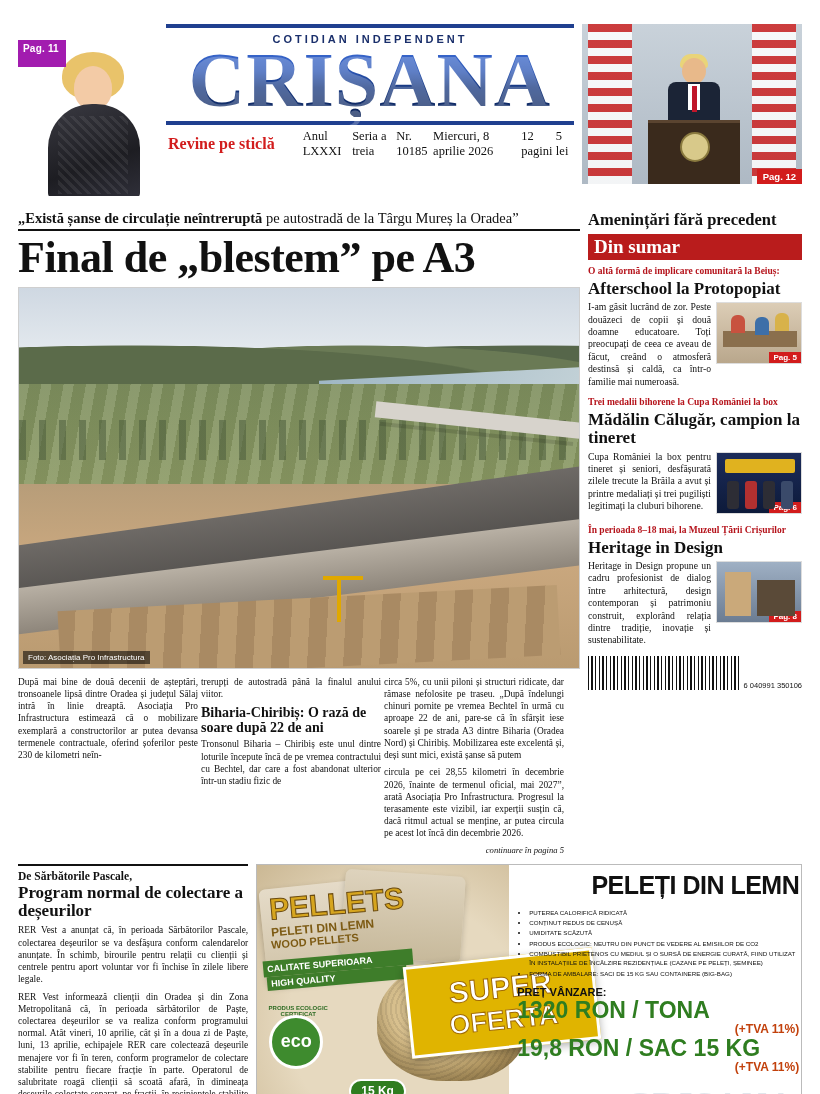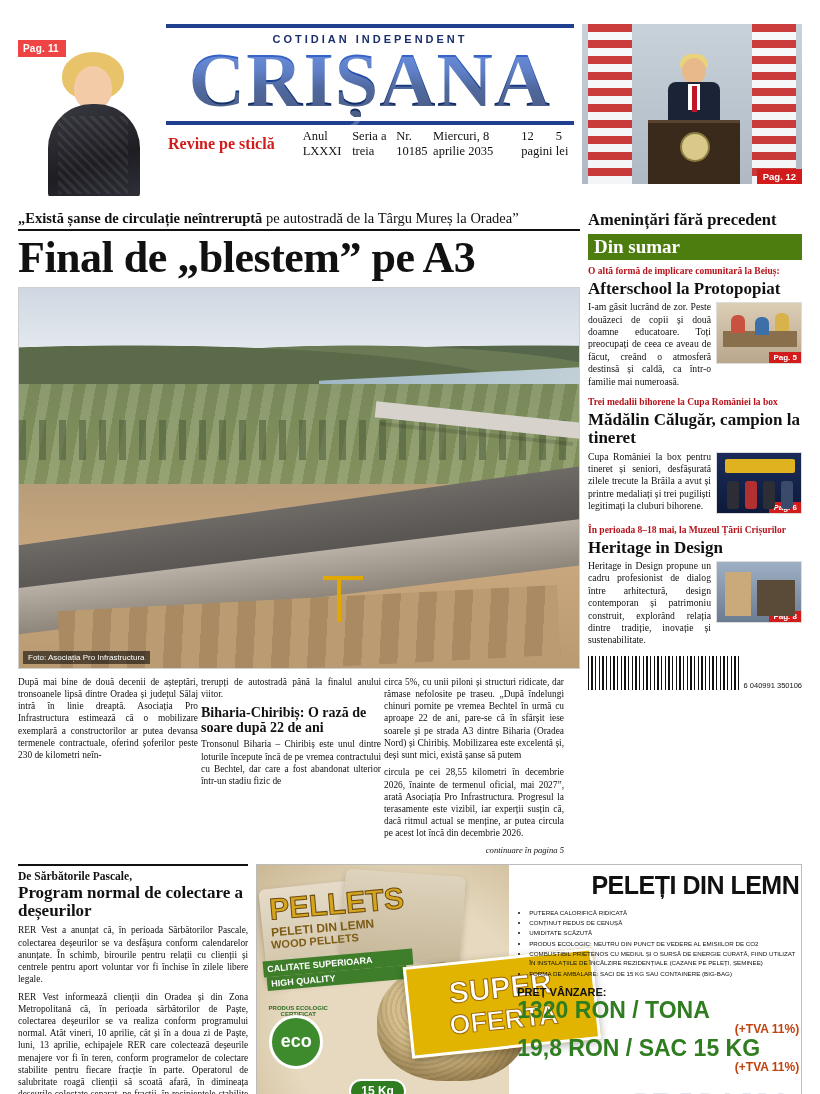--- a/index.html
+++ b/index.html
@@ -11,23 +11,23 @@
     color: #111;
     position: relative;
     overflow: hidden;
   }
   .page { position: relative; width: 820px; height: 1094px; padding: 24px 18px 10px 18px; }
 
   
   .topstrip { display: flex; gap: 8px; height: 180px; }
   .leftpromo { width: 140px; position: relative; }
   .pagtag {
-    position: absolute; left: 0; top: 16px; background: #ef4444; color: #fff;
+    position: absolute; left: 0; top: 16px; background: #a21caf; color: #fff;
     font-family: "Liberation Sans", sans-serif; font-weight: bold; font-size: 10px;
-    padding: 3px 7px 3px 5px; letter-spacing: .2px; z-index: 5;
+    padding: 3px 7px 13px 5px; letter-spacing: .2px; z-index: 5;
   }
   .promo-photo {
     position: absolute; left: 16px; top: 22px; width: 118px; height: 150px;
     background:
       radial-gradient(circle at 50% 22%, #f4d9b9 0 14%, transparent 15%),
       linear-gradient(#ffffff 0 100%);
     overflow: hidden;
   }
   .hair { position:absolute; left:28px; top:6px; width:62px; height:48px; background:#e9c36a; border-radius:50% 50% 45% 45%; }
   .face { position:absolute; left:40px; top:20px; width:38px; height:44px; background:#f3cba6; border-radius:50% 50% 46% 46%; }
@@ -95,21 +95,21 @@
   .headline {
     font-family: "Liberation Serif", serif; font-weight: bold; font-size: 44px;
     line-height: 1.04; letter-spacing: -.5px; margin: 4px 0 6px 0;
   }
 
   .rightcol { width: 220px; }
   .rc-title {
     font-family: "Liberation Serif", serif; font-weight: bold; font-size: 16.5px; margin-bottom: 4px;
   }
   .sumar-bar {
-    background: #4d7c0f; color: #fff; font-family: "Liberation Serif", serif;
+    background: #b91c1c; color: #fff; font-family: "Liberation Serif", serif;
     font-weight: bold; font-size: 19px; padding: 2px 6px; margin-bottom: 6px;
   }
   .sum-item { margin-bottom: 9px; position: relative; }
   .sum-over { color: #b5131b; font-weight: bold; font-size: 9.5px; line-height: 1.25; }
   .sum-head { font-weight: bold; font-size: 17px; line-height: 1.08; margin: 2px 0 3px 0; }
   .sum-body { font-size: 9.7px; line-height: 1.28; text-align: justify; }
   .sum-flow { overflow: hidden; }
   .sum-thumb { float: right; margin: 1px 0 2px 5px; width: 86px; height: 62px; position: relative; overflow: hidden; border: 1px solid #ddd; text-align: right; }
   .sum-pag { position: absolute; right: 0; bottom: 0; background:#d21c1c; color:#fff;
     font-family:"Liberation Sans", sans-serif; font-size:8px; font-weight:bold; padding:1px 4px; }
@@ -257,21 +257,21 @@
       <div class="mh-rule"></div>
       <div class="mh-sub">COTIDIAN INDEPENDENT</div>
       <div class="mh-title">CRIȘANA</div>
       <div class="mh-bottomrule"></div>
       <div class="mh-info">
         <span class="revine">Revine pe sticlă</span>
         <span class="sp">
           <span>Anul LXXXI</span>
           <span>Seria a treia</span>
           <span>Nr. 10185</span>
-          <span>Miercuri, 8 aprilie 2035</span>
+          <span>Miercuri, 8 aprilie 2026</span>
           <span>12 pagini</span>
           <span>5 lei</span>
         </span>
       </div>
     </div>
 
     <div class="topright">
       <div class="tr-photo">
         <div class="tr-wall"></div>
         <div class="tr-flagA"></div>

